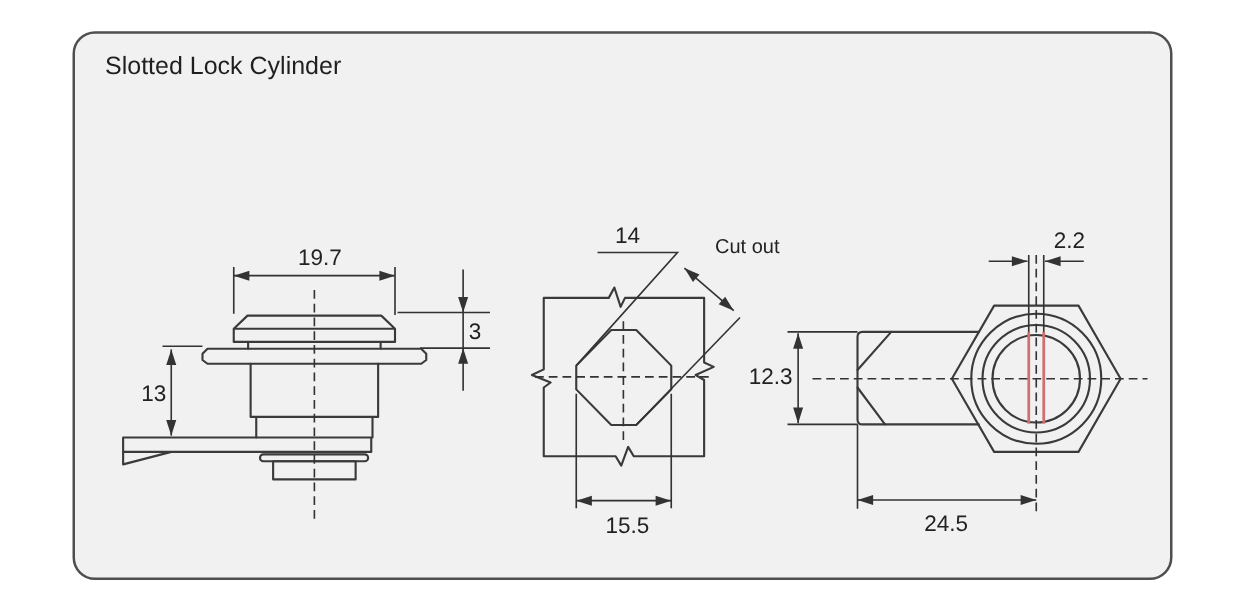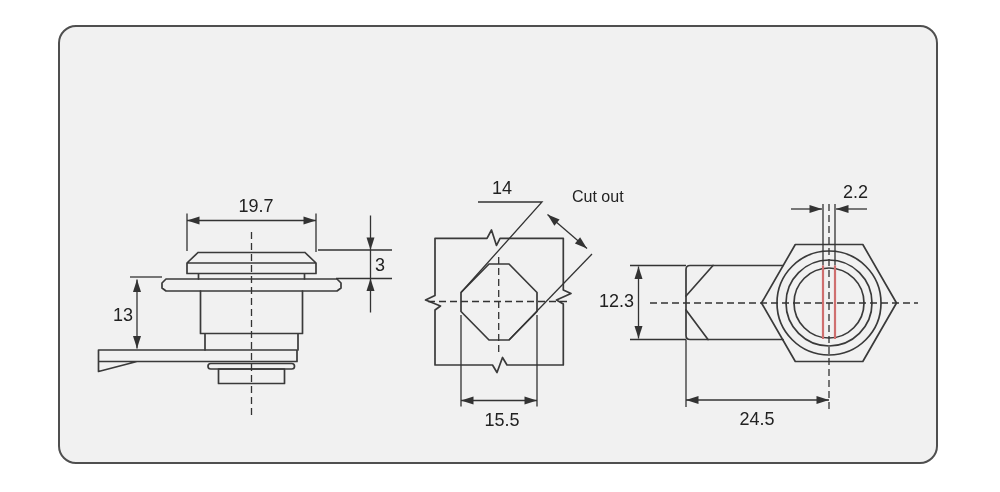--- a/index.html
+++ b/index.html
@@ -13,20 +13,21 @@
   .dim{stroke:#333333;stroke-width:1.3;fill:none;stroke-linecap:butt;}
   .cl{stroke:#333333;stroke-width:1.3;fill:none;stroke-dasharray:7 4;}
   .dimtext{font-family:"Liberation Sans", sans-serif;font-size:18px;fill:#222222;}
   .notetext{font-family:"Liberation Sans", sans-serif;font-size:16px;fill:#222222;}
 </style>
 </head>
 <body>
 
 <div class="stage">
   <div class="panel"></div>
+  <div class="title">Slotted Lock Cylinder</div>
 
   <svg class="draw" viewBox="0 0 1000 492">
     <defs>
       <marker id="arr" markerUnits="userSpaceOnUse" markerWidth="14" markerHeight="10" refX="13" refY="4.5" orient="auto-start-reverse">
         <path d="M0.5,0.5 L13,4.5 L0.5,8.5 Z" fill="#333333"></path>
       </marker>
     </defs>
 
     <g>
       <path class="ol" d="M198,252.5 L305,252.5 M198,252.5 L187,263 M305,252.5 L316,263 M187,263 L316,263

